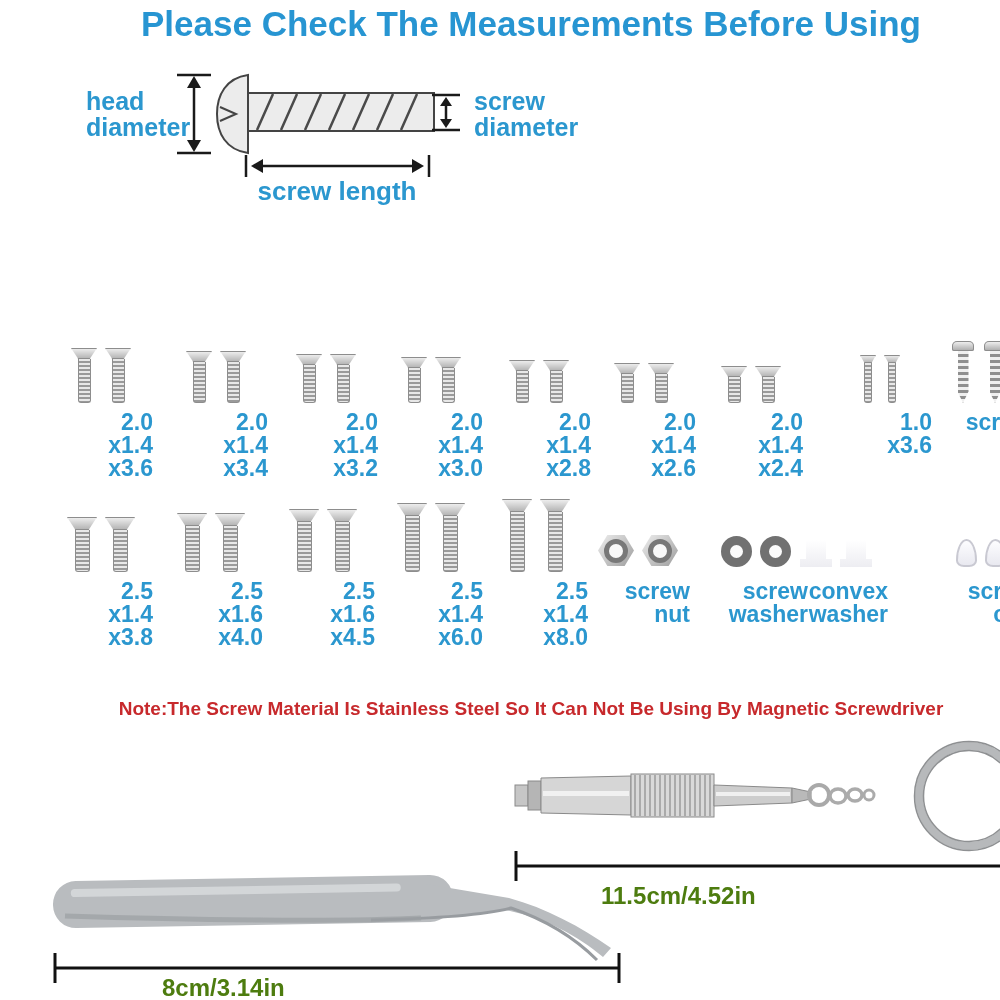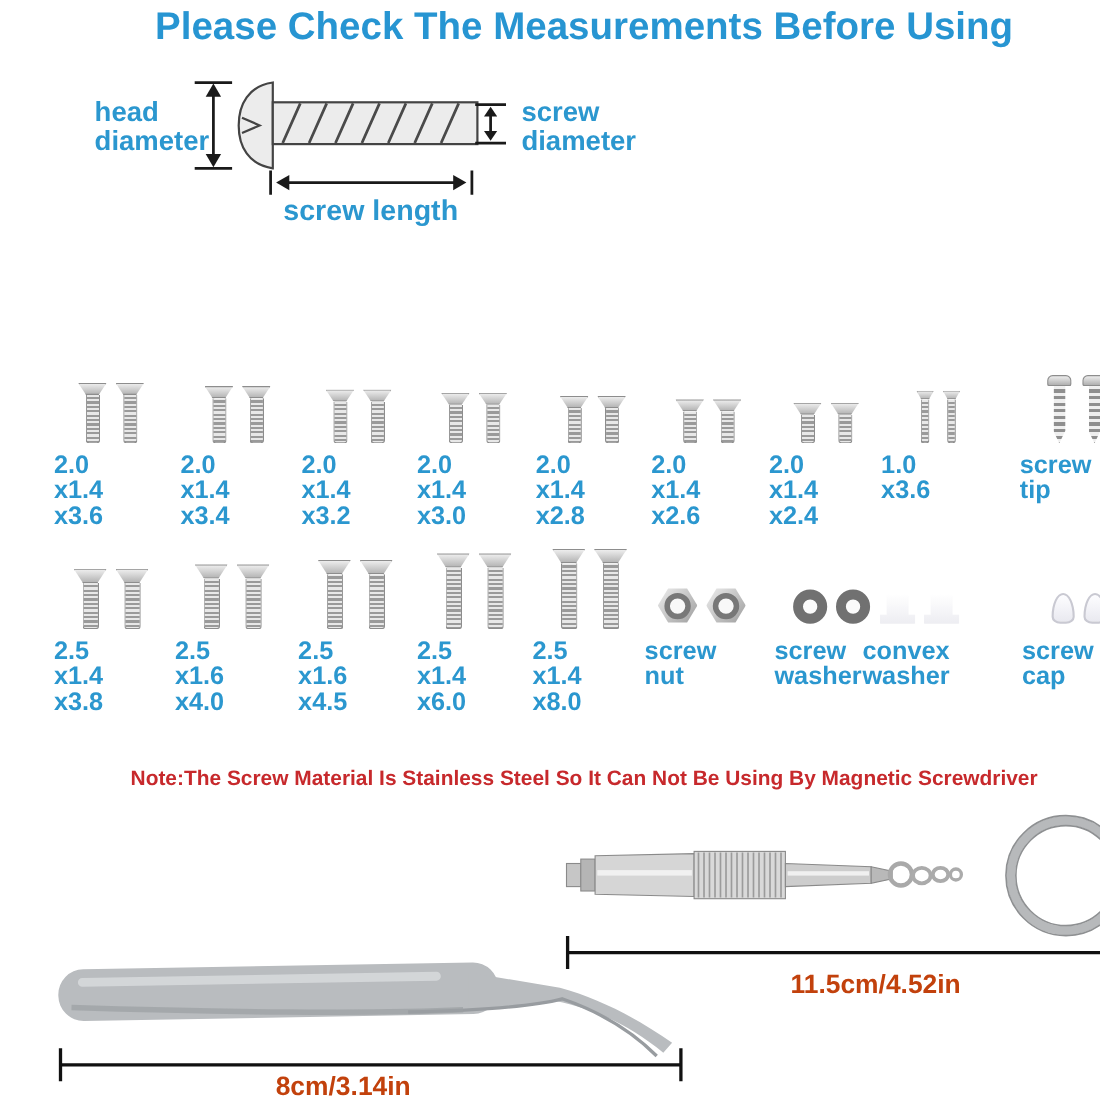--- a/index.html
+++ b/index.html
@@ -14,21 +14,21 @@
   svg{position:absolute;}
   .dl{font:bold 25px "Liberation Sans",sans-serif;fill:#2b97cf;}
   .dl2{font:bold 26px "Liberation Sans",sans-serif;fill:#2b97cf;}
 
   .col{position:absolute;width:104px;}
   .r1{top:330px;}
   .r2{top:498px;}
   .imgbox{height:73px;display:flex;align-items:flex-end;justify-content:center;gap:8px;}
   .r2 .imgbox{height:74px;}
   .imgbox.hw{padding-bottom:5px;box-sizing:border-box;}
-  .lbl{margin-top:8px;text-align:left;color:#2b97cf;font-weight:bold;
+  .lbl{margin-top:8px;text-align:right;color:#2b97cf;font-weight:bold;
        font-size:23px;line-height:23px;}
   .lbl span{display:block;min-height:1px;}
 
   
   .scr{position:relative;display:inline-block;width:var(--hw,26px);}
   .scr::before{content:"";display:block;margin:0 auto;width:var(--hw,26px);height:var(--hh,11px);
     background:linear-gradient(180deg,#f2f2f2,#b0b0b0);
     clip-path:polygon(0 0,100% 0,72% 100%,28% 100%);
     box-shadow:inset 0 0 0 1px #8d8d8d;}
   .scr::after{content:"";display:block;margin:0 auto;width:var(--sw,13px);height:var(--len,40px);
@@ -54,21 +54,21 @@
   .washer{display:inline-block;width:13px;height:13px;border-radius:50%;
     border:9px solid #717171;background:#fbfbfb;}
   .convex{display:inline-block;width:32px;height:27px;
     background:linear-gradient(180deg,#ffffff,#ededf2);
     clip-path:polygon(19% 0,81% 0,81% 70%,100% 70%,100% 100%,0 100%,0 70%,19% 70%);
     filter:drop-shadow(0 0 1px #c3c3cc);}
   .cap{display:inline-block;width:21px;height:28px;box-sizing:border-box;
     background:linear-gradient(180deg,#fdfdff,#e9e9f0);border:2px solid #c9c9d2;
     border-radius:50% 50% 38% 38% / 75% 75% 22% 22%;}
 
-  .toollabel{position:absolute;text-align:center;font-size:24px;font-weight:bold;color:#c2410c;}
+  .toollabel{position:absolute;text-align:left;font-size:24px;font-weight:bold;color:#4d7c0f;}
 </style>
 </head>
 <body>
 
 <div id="page">
 
   <div class="title">Please Check The Measurements Before Using</div>
 
   <svg style="left:30px;top:62px" width="530" height="150" viewBox="0 0 530 150">
 
@@ -181,21 +181,21 @@
     <div class="imgbox">
         <span class="scr" style="--len:26px"></span>
         <span class="scr" style="--len:26px"></span>
       </div>
     <div class="lbl">
         <span>2.0</span>
         <span>x1.4</span>
         <span>x2.4</span>
       </div>
   </div>
-  <div class="col r1" style="left:770px">
+  <div class="col r1" style="left:797px">
     <div class="imgbox">
         <span class="scr sm" style="--len:40px"></span>
         <span class="scr sm" style="--len:40px"></span>
       </div>
     <div class="lbl">
         <span>1.0</span>
         <span>x3.6</span>
         <span></span>
       </div>
   </div>

